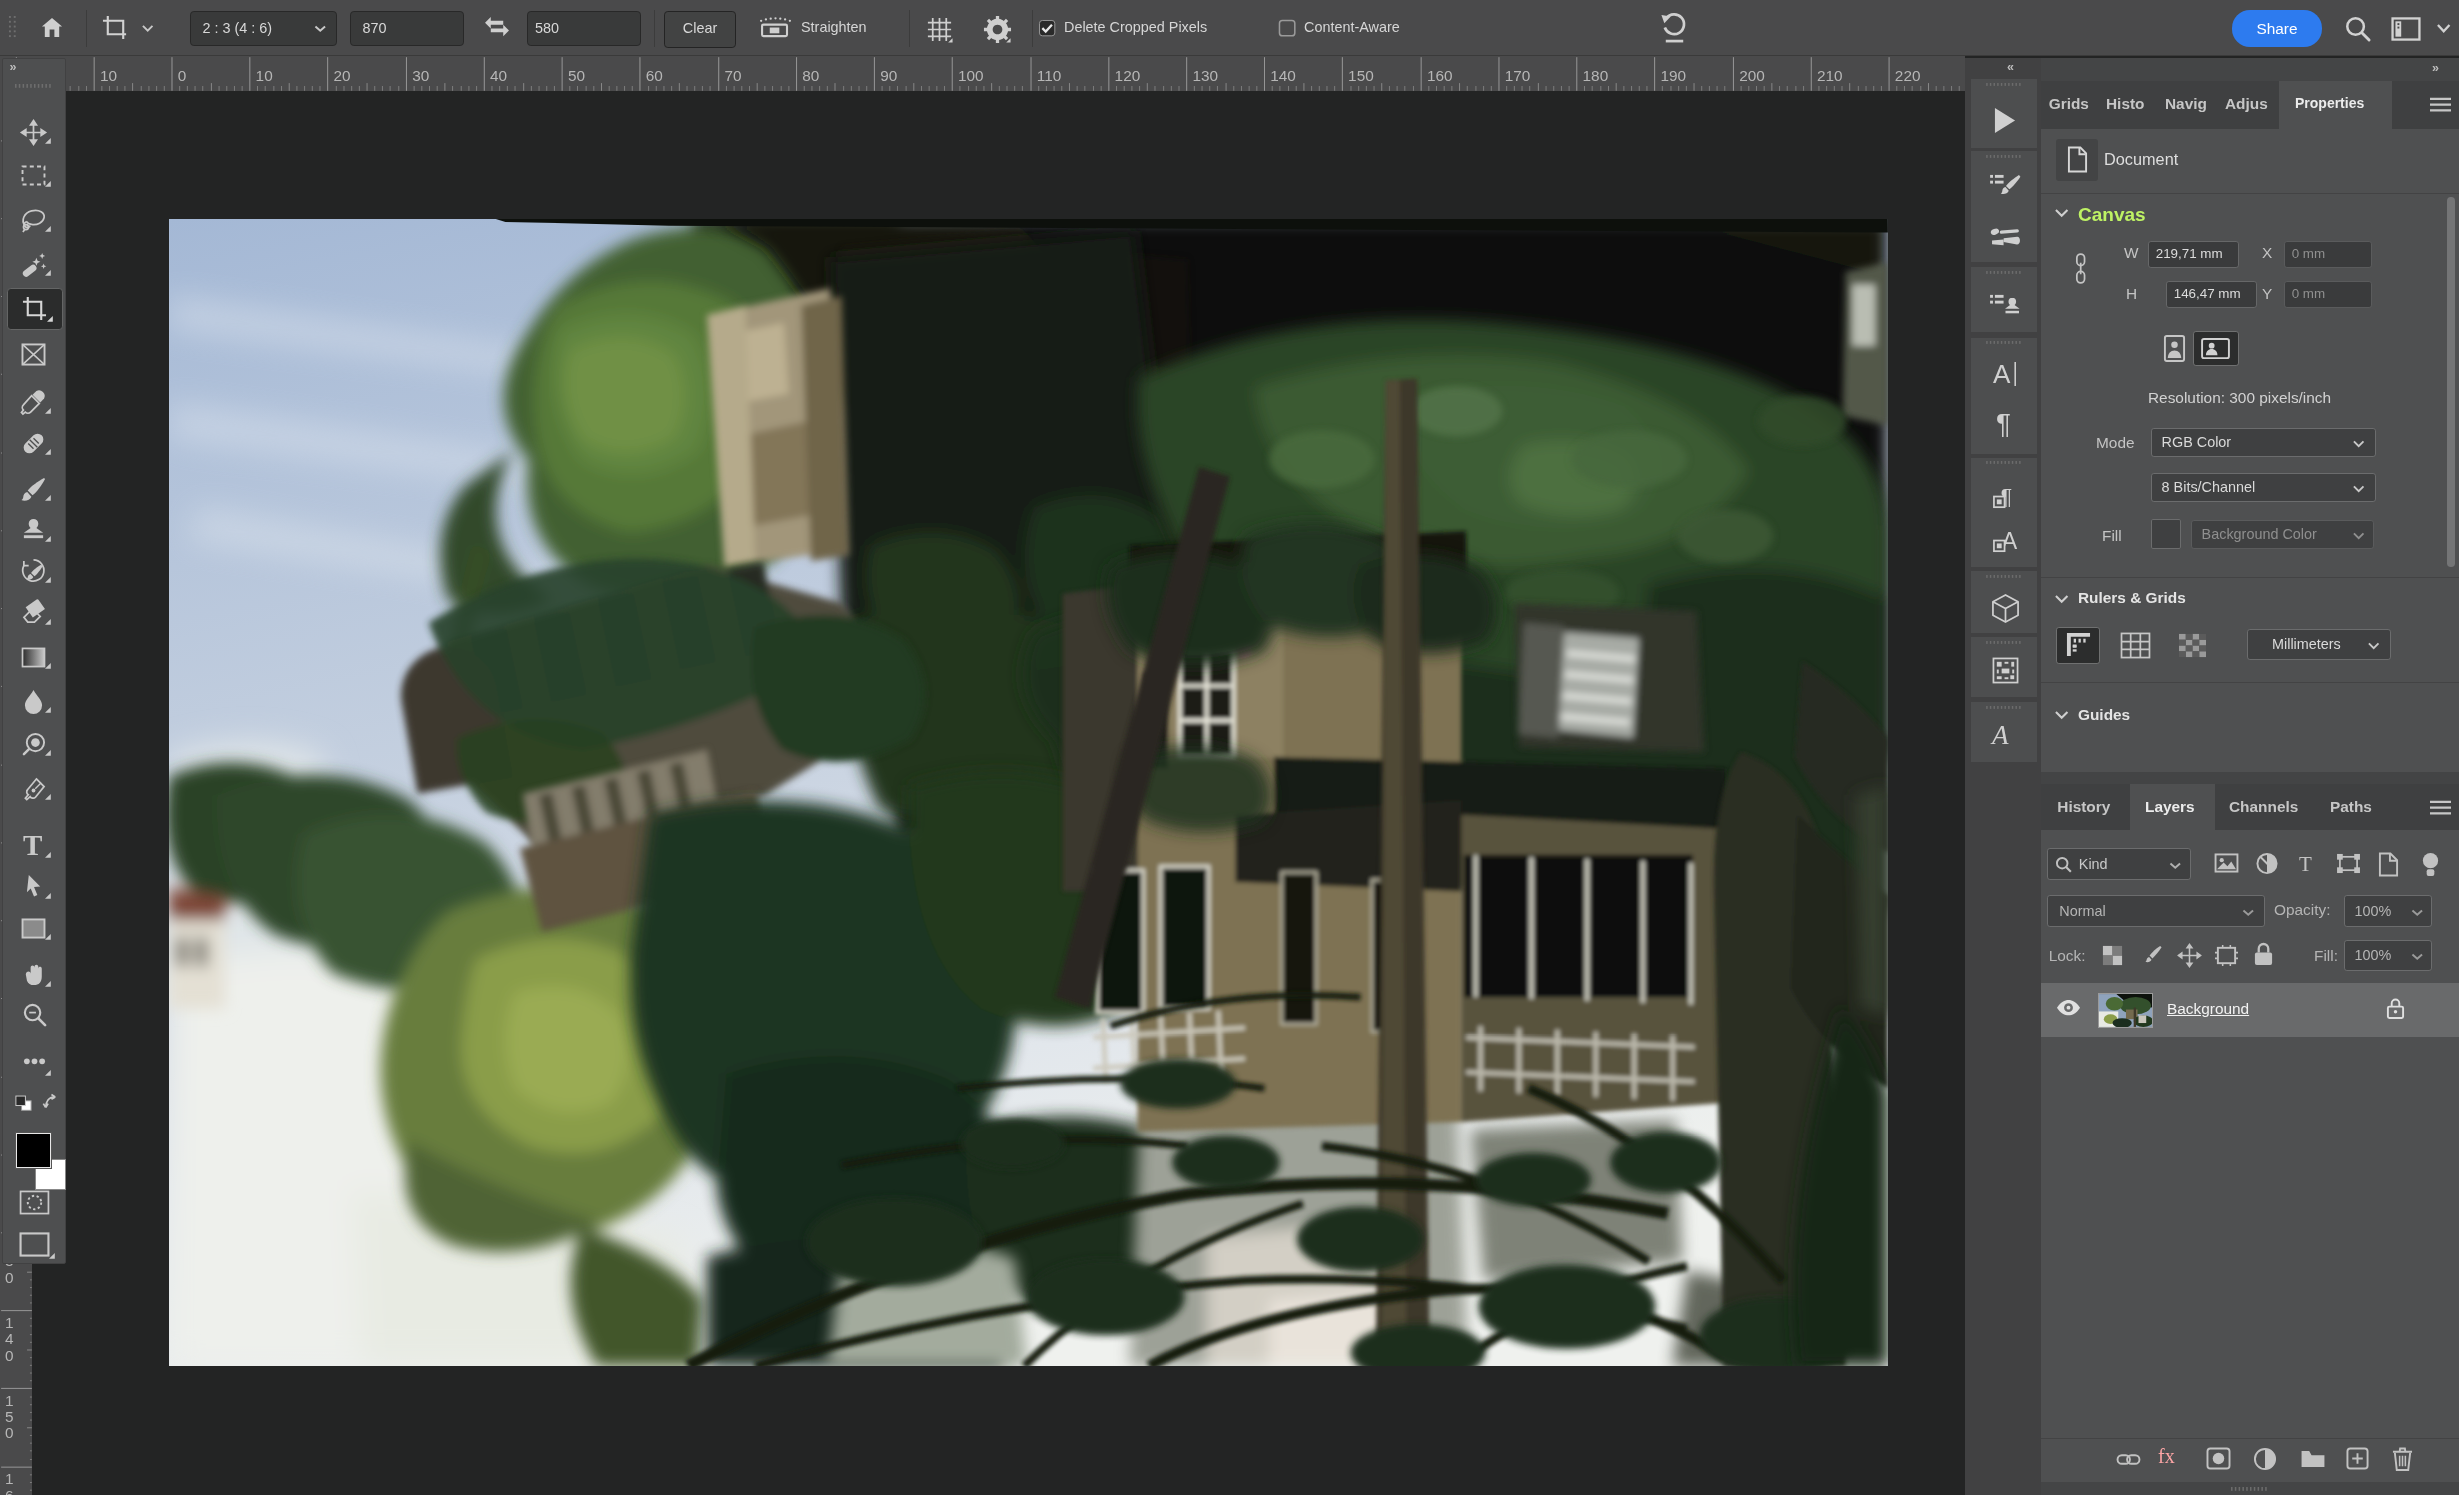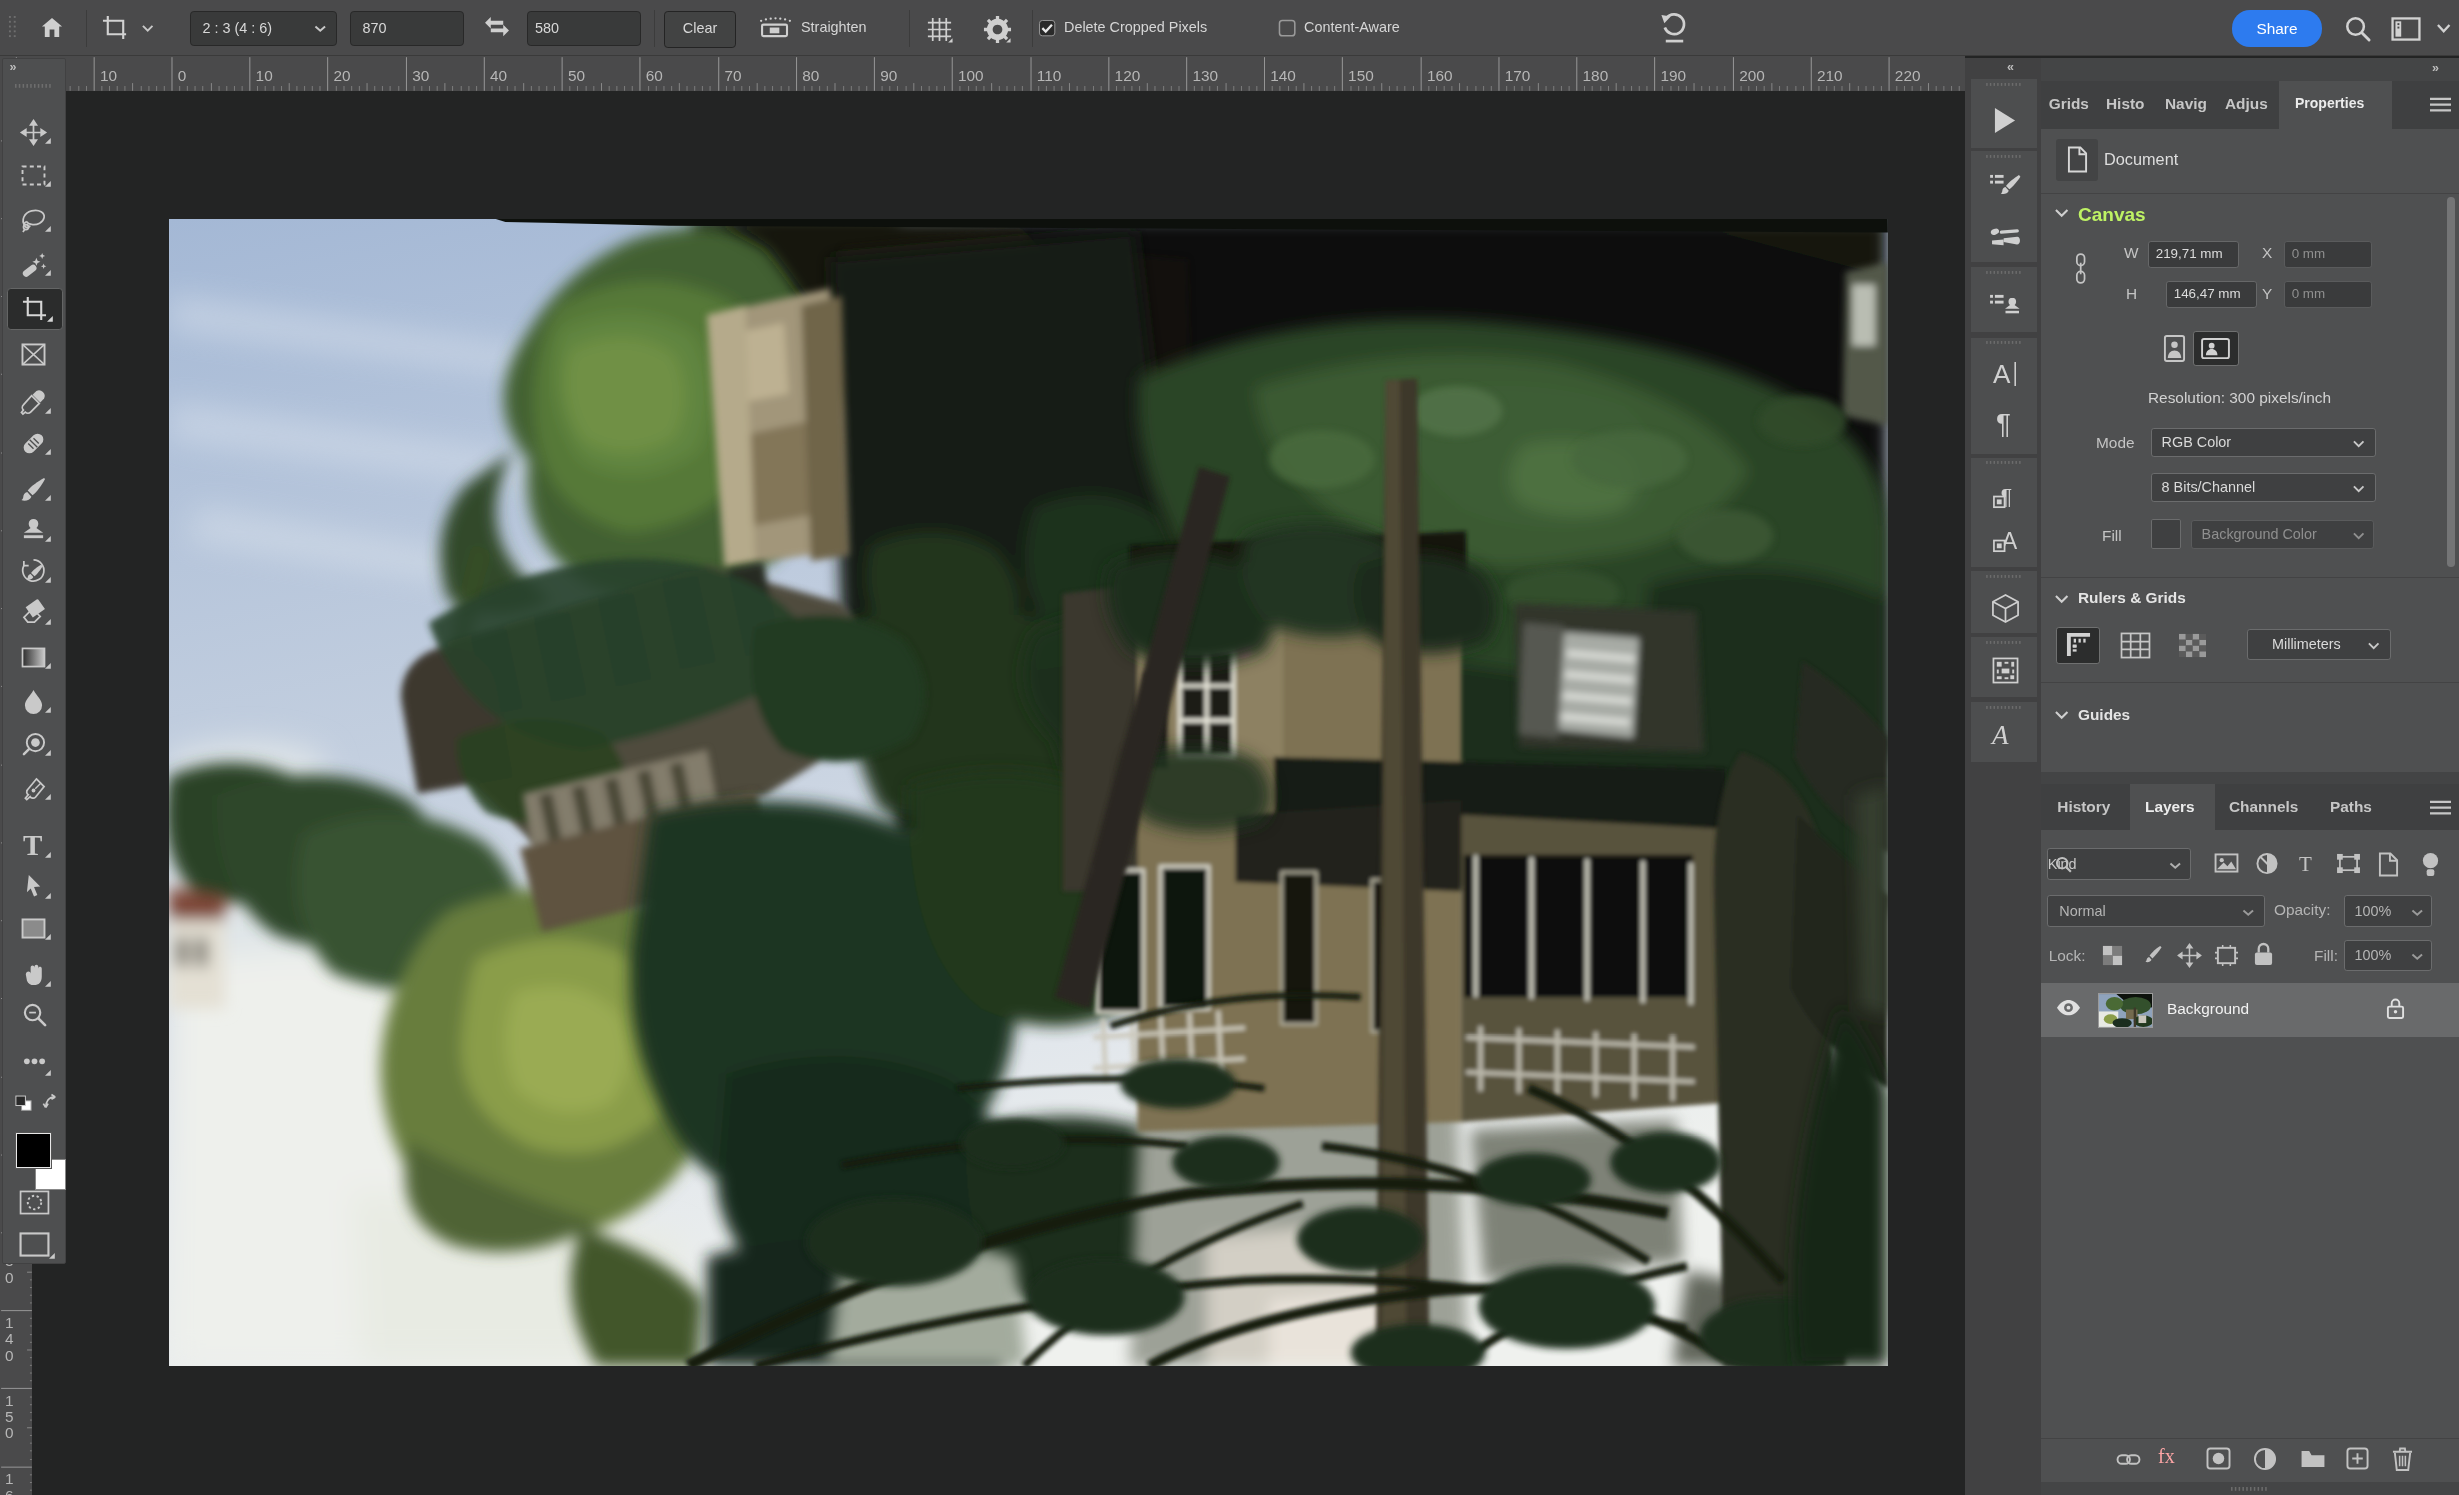--- a/index.html
+++ b/index.html
@@ -1108,21 +1108,21 @@
       <g stroke="#c6c6c6" stroke-width="2.4">
         <path d="M0 2 H22 M0 8 H22 M0 14 H22"></path>
       </g>
     </svg>
 
   <div class="pdrop" style="left:5.8px;top:790px;width:144px;height:32px;line-height:30px;">
     <svg style="left:7.7px;top:6.7px;" width="17.3" height="17.3" viewBox="0 0 18 18">
         <circle cx="7.5" cy="7.5" r="5.5" stroke="#c0c0c0" stroke-width="2" fill="none"></circle>
         <path d="M11.5 11.5 L16.5 16.5" stroke="#c0c0c0" stroke-width="2.2"></path>
       </svg>
-    <span style="color:#c9c9c9;">Kind</span>
+    <span style="margin-left:31px;color:#c9c9c9;">Kind</span>
     <svg style="right:8.6px;top:12.5px;left:auto;" width="12.5" height="7.7" viewBox="0 0 13 8">
         <path d="M1.5 1.5 L6.5 6 L11.5 1.5" stroke="#b0b0b0" stroke-width="2" fill="none"></path>
       </svg>
   </div>
   <svg style="left:173px;top:795px;" width="25" height="20" viewBox="0 0 26 21">
     <rect x="1.5" y="1.5" width="23" height="18" fill="none" stroke="#c2c2c2" stroke-width="2"></rect>
     <circle cx="8" cy="7.5" r="2.2" fill="#c2c2c2"></circle>
     <path d="M3 17 L10 10 L14 14 L18 9 L23 17 Z" fill="#c2c2c2"></path>
   </svg>
   <svg style="left:214px;top:794px;" width="24" height="23" viewBox="0 0 25 24">
@@ -1214,21 +1214,21 @@
       <ellipse cx="38" cy="12" rx="16" ry="9" fill="#33502c"></ellipse>
       <ellipse cx="16" cy="10" rx="9" ry="7" fill="#4a6a35"></ellipse>
       <ellipse cx="12" cy="26" rx="7" ry="5" fill="#8a9d49"></ellipse>
       <rect x="28" y="16" width="12" height="10" fill="#746a4e"></rect>
       <ellipse cx="24" cy="30" rx="10" ry="5" fill="#1b2e1f"></ellipse>
       <ellipse cx="46" cy="28" rx="10" ry="6" fill="#22391f"></ellipse>
       <rect x="36" y="14" width="2.4" height="20" fill="#3e392a"></rect>
       <rect x="41" y="22" width="8" height="8" fill="#c9c6bc"></rect>
     </svg>
   </div>
-  <div class="abs" style="left:126px;top:942px;color:#f2f2f2;font-size:15.4px;">Background</div>
+  <div class="abs" style="left:126px;top:942px;color:#f2f2f2;font-size:15.4px;text-decoration:underline;">Background</div>
   <svg style="left:345px;top:939px;" width="19" height="23" viewBox="0 0 20 24">
     <rect x="2" y="10" width="16" height="12" rx="1.5" fill="none" stroke="#e0e0e0" stroke-width="2"></rect>
     <path d="M6 10 V6.5 a4 4 0 0 1 8 0 V10" fill="none" stroke="#e0e0e0" stroke-width="2"></path>
     <circle cx="10" cy="15.5" r="1.8" fill="#e0e0e0"></circle>
   </svg>
 
   <div class="abs" style="left:0px;top:1380px;width:419px;height:1px;background:#434344;"></div>
   <svg style="left:75px;top:1391px;" width="25" height="21" viewBox="0 0 26 22">
     <g stroke="#c2c2c2" stroke-width="2" fill="none">
       <rect x="1.5" y="6.5" width="13" height="9" rx="4.5"></rect>

